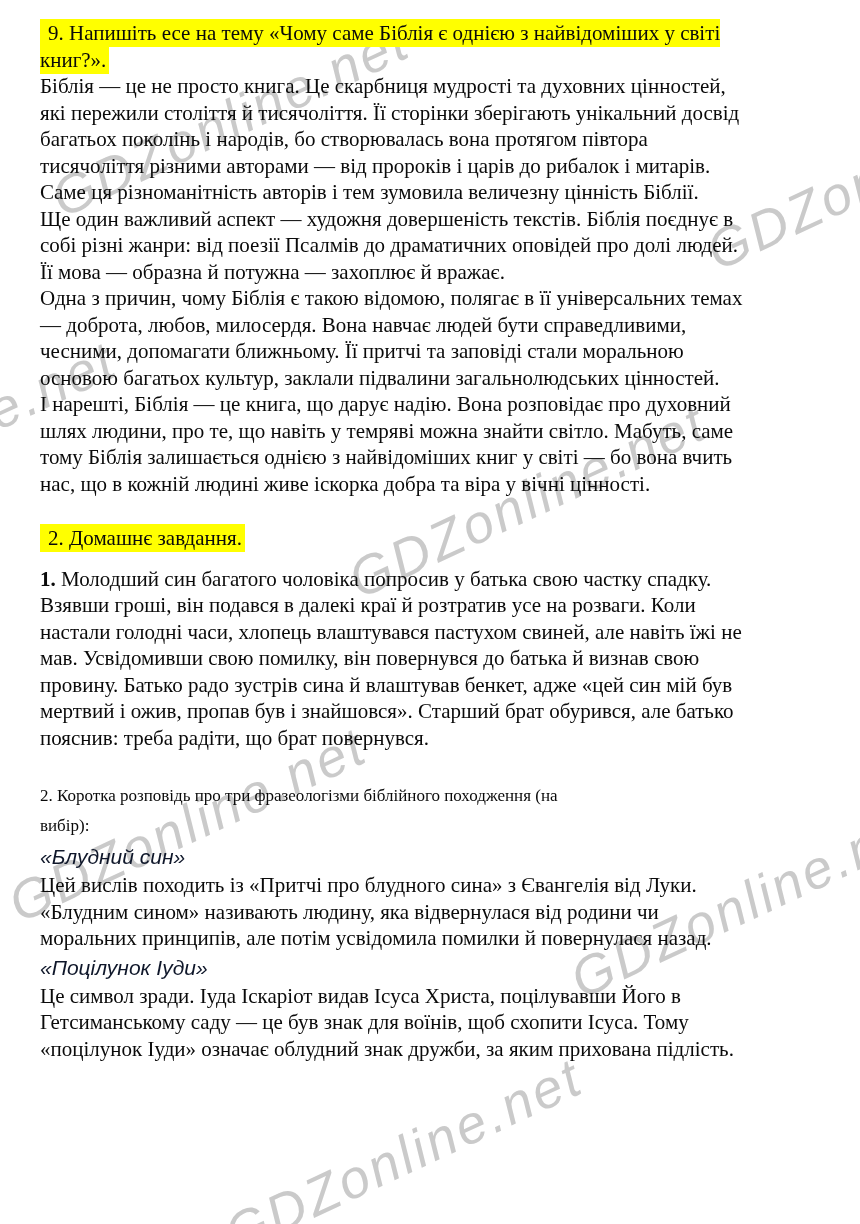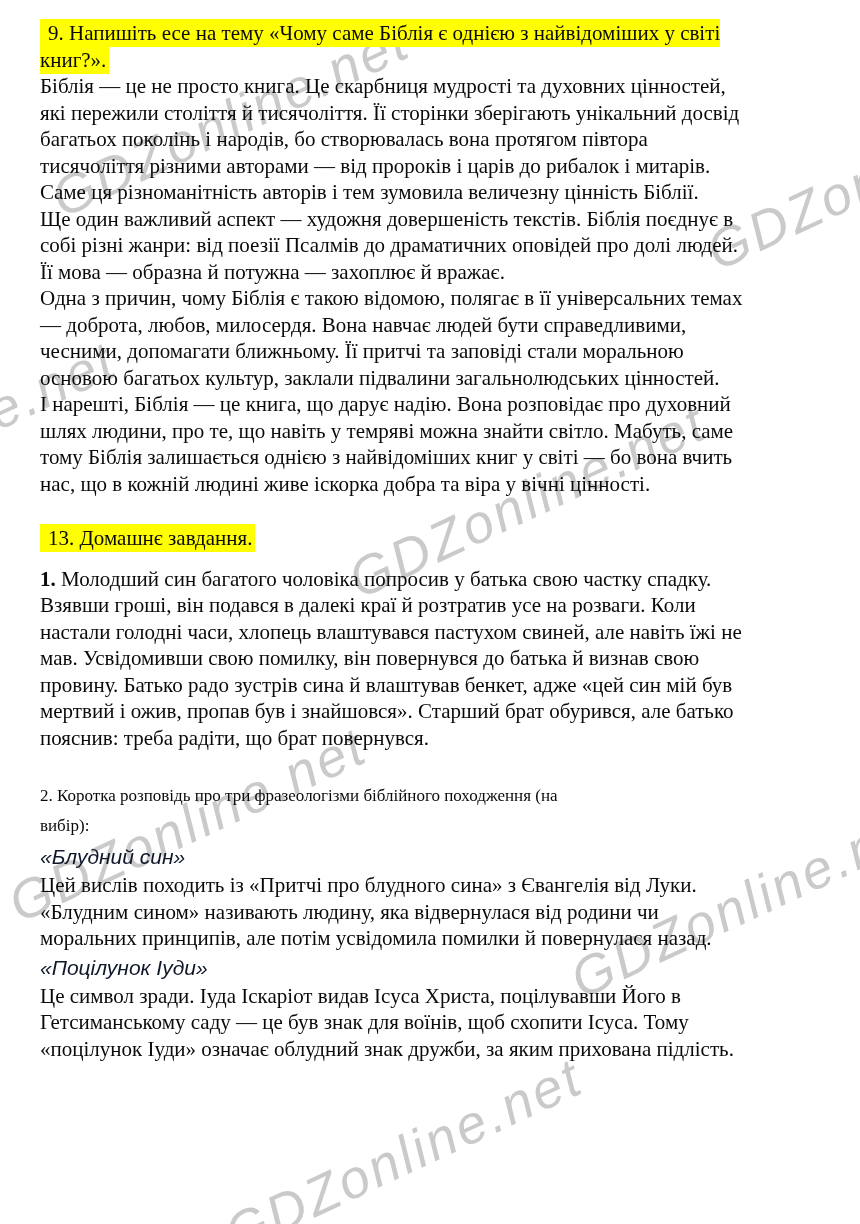--- a/index.html
+++ b/index.html
@@ -90,21 +90,21 @@
 — доброта, любов, милосердя. Вона навчає людей бути справедливими,
 чесними, допомагати ближньому. Її притчі та заповіді стали моральною
 основою багатьох культур, заклали підвалини загальнолюдських цінностей.</p>
     <p>І нарешті, Біблія — це книга, що дарує надію. Вона розповідає про духовний
 шлях людини, про те, що навіть у темряві можна знайти світло. Мабуть, саме
 тому Біблія залишається однією з найвідоміших книг у світі — бо вона вчить
 нас, що в кожній людині живе іскорка добра та віра у вічні цінності.</p>
 
     <div class="sp28"></div>
 
-    <p><span class="hl">13. Домашнє завдання.</span></p>
+    <p><span class="hl">2. Домашнє завдання.</span></p>
 
     <p class="item1-first"><b>1.</b> <span>Молодший син багатого чоловіка попросив у батька свою частку спадку.
 Взявши гроші, він подався в далекі краї й розтратив усе на розваги. Коли
 настали голодні часи, хлопець влаштувався пастухом свиней, але навіть їжі не
 мав. Усвідомивши свою помилку, він повернувся до батька й визнав свою
 провину. Батько радо зустрів сина й влаштував бенкет, адже «цей син мій був
 мертвий і ожив, пропав був і знайшовся». Старший брат обурився, але батько
 пояснив: треба радіти, що брат повернувся.</span></p>
 
     <div class="sp28"></div>

